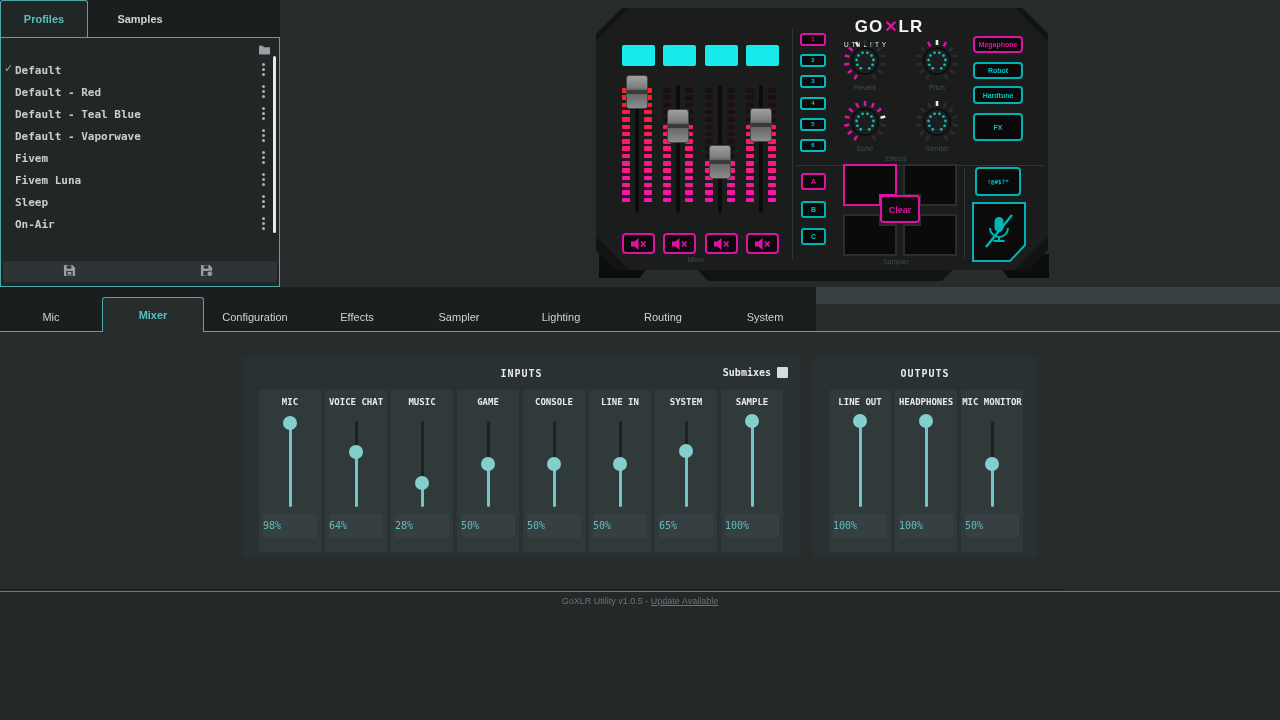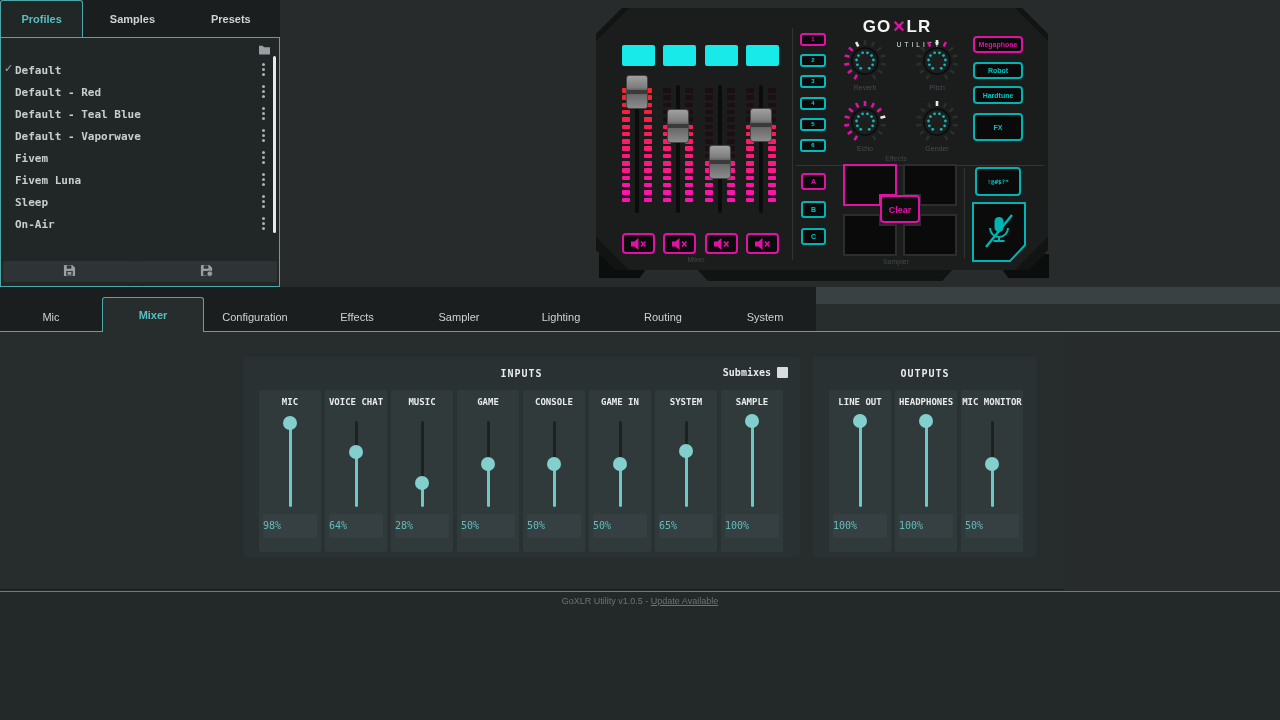--- a/index.html
+++ b/index.html
@@ -34,21 +34,21 @@
   .foot-l{left:599px;clip-path:polygon(0 0,100% 0,70% 100%,0 100%)}
   .foot-r{left:991px;clip-path:polygon(0 0,100% 0,100% 100%,30% 100%)}
   .device{position:absolute;left:596px;top:8px;width:452px;height:262px;background:#1b1d1d;
           clip-path:polygon(26px 0,426px 0,452px 26px,452px 242px,432px 262px,20px 262px,0 242px,0 26px)}
   .wedge{position:absolute;width:34px;height:34px;pointer-events:none}
   .w-tl{left:0;top:0;background:linear-gradient(135deg,#121414 48%,transparent 50%)}
   .w-tr{right:0;top:0;background:linear-gradient(225deg,#121414 48%,transparent 50%)}
   .w-bl{left:0;bottom:0;background:linear-gradient(45deg,#121414 48%,transparent 50%)}
   .w-br{right:0;bottom:0;background:linear-gradient(315deg,#121414 48%,transparent 50%)}
 
-  .logo{position:absolute;left:256px;top:10px;width:90px;text-align:right;line-height:17px}
+  .logo{position:absolute;left:248px;top:10px;width:90px;text-align:left;line-height:17px}
   .logo .row{display:flex;justify-content:center;align-items:center}
   .logo .l{font-size:17px;font-weight:bold;color:#f2f4f4;letter-spacing:1px}
   .logo .x{font-size:16px;font-weight:bold;color:#e012a4;margin:0 1px}
   .logo .sub{font-size:6.5px;letter-spacing:3px;color:#e6eaea;margin-top:1px}
 
   .screen{position:absolute;top:37px;width:33px;height:21px;background:#18eaea;border-radius:2px}
   .fader-track{position:absolute;top:77px;width:4px;height:128px;background:#0c0c0c;border-radius:2px}
   .led{position:absolute;width:8px;height:4.5px;border-radius:1px}
   .fader-handle{position:absolute;width:22px;height:34px;border-radius:3px;border:1px solid #454545;
      background:linear-gradient(180deg,rgba(0,0,0,0) 45%,#3a3a3a 45%,#3a3a3a 55%,rgba(0,0,0,0) 55%),
@@ -111,21 +111,20 @@
 </style>
 </head>
 <body>
 
 <div class="page">
 
   <div class="left-panel">
     <div class="lp-tabs">
         <div class="lp-tab active">Profiles</div>
         <div class="lp-tab">Samples</div>
-        <div class="lp-tab">Presets</div>
       </div>
     <div class="lp-body">
       <span class="lp-folder">
         <svg width="13" height="11" viewBox="0 0 14 12">
             <path d="M1,2 h4 l1.5,1.5 h6.5 v7 a1,1 0 0 1 -1,1 h-10 a1,1 0 0 1 -1,-1 z" fill="#9aa0a1"></path>
           </svg>
       </span>
       <div class="lp-list">
           <div class="prow">
             <span class="pcheck">✓</span>
@@ -592,21 +591,21 @@
           <div class="chan">
             <div class="chan-label">CONSOLE</div>
             <div class="slider-wrap">
               <div class="sl-track"></div>
               <div class="sl-fill" style="top: 55px; height: 43px;"></div>
               <div class="sl-thumb" style="top: 48px;"></div>
             </div>
             <div class="pct">50%</div>
           </div>
           <div class="chan">
-            <div class="chan-label">GAME IN</div>
+            <div class="chan-label">LINE IN</div>
             <div class="slider-wrap">
               <div class="sl-track"></div>
               <div class="sl-fill" style="top: 55px; height: 43px;"></div>
               <div class="sl-thumb" style="top: 48px;"></div>
             </div>
             <div class="pct">50%</div>
           </div>
           <div class="chan">
             <div class="chan-label">SYSTEM</div>
             <div class="slider-wrap">

